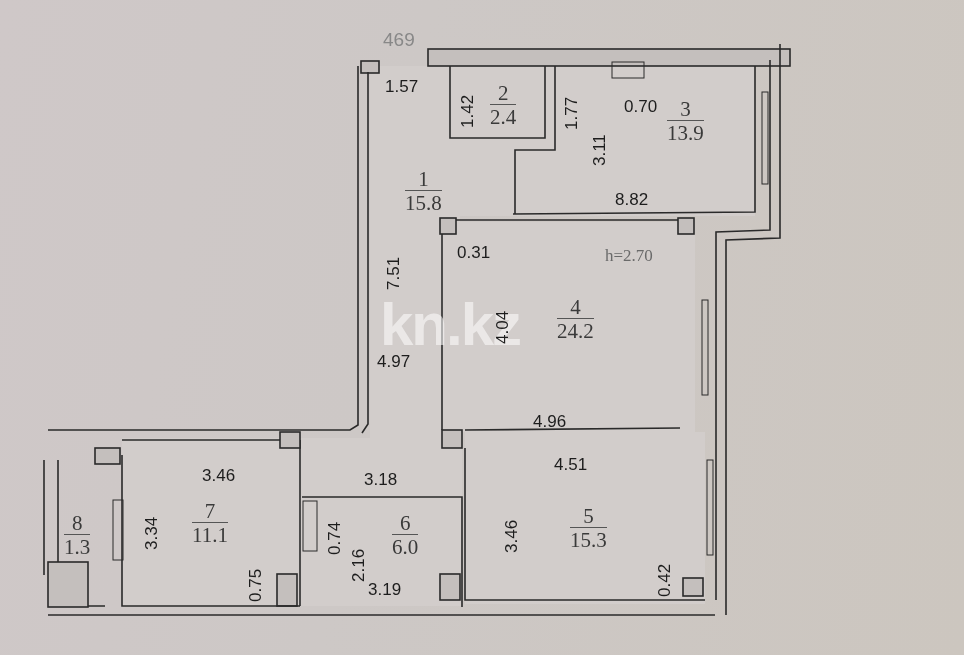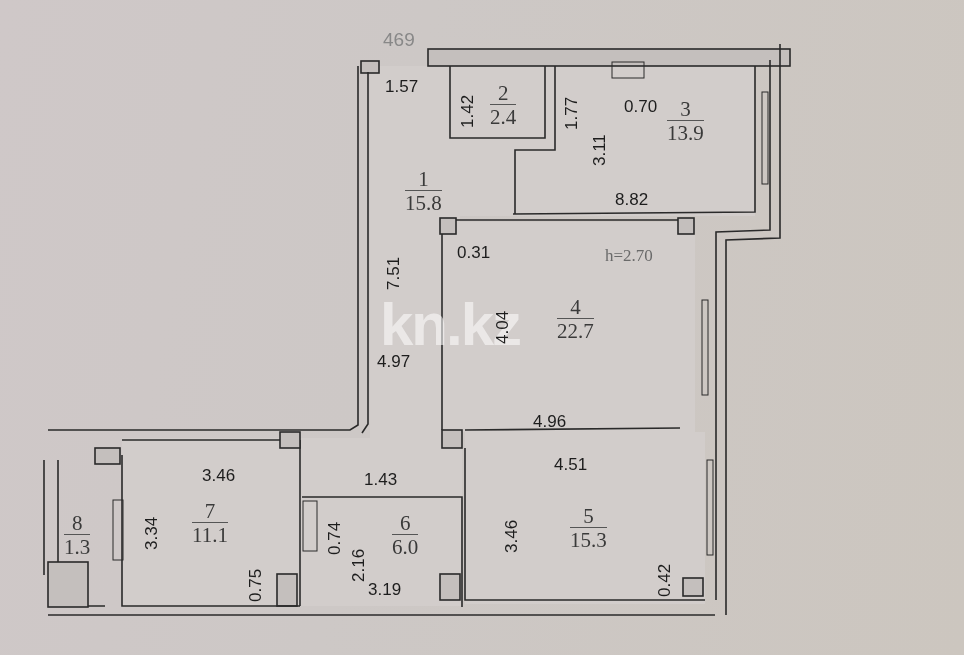--- a/index.html
+++ b/index.html
@@ -91,21 +91,21 @@
 <div class="rn" style="left:490px;top:82px;">
     <span class="num">2</span>
     <span class="area">2.4</span>
   </div>
 <div class="rn" style="left:667px;top:98px;">
     <span class="num">3</span>
     <span class="area">13.9</span>
   </div>
 <div class="rn" style="left:557px;top:296px;">
     <span class="num">4</span>
-    <span class="area">22.7</span>
+    <span class="area">24.2</span>
   </div>
 <div class="rn" style="left:570px;top:505px;">
     <span class="num">5</span>
     <span class="area">15.3</span>
   </div>
 <div class="rn" style="left:392px;top:512px;">
     <span class="num">6</span>
     <span class="area">6.0</span>
   </div>
 <div class="rn" style="left:192px;top:500px;">
@@ -117,21 +117,21 @@
     <span class="area">1.3</span>
   </div>
 
 <div class="t" style="left:385px;top:77px;">1.57</div>
 <div class="t" style="left:624px;top:89px;margin-top:8px;">0.70</div>
 <div class="t" style="left:615px;top:190px;">8.82</div>
 <div class="t" style="left:457px;top:243px;">0.31</div>
 <div class="t" style="left:377px;top:352px;">4.97</div>
 <div class="t" style="left:533px;top:412px;">4.96</div>
 <div class="t" style="left:202px;top:466px;">3.46</div>
-<div class="t" style="left:364px;top:470px;">1.43</div>
+<div class="t" style="left:364px;top:470px;">3.18</div>
 <div class="t" style="left:554px;top:455px;">4.51</div>
 <div class="t" style="left:368px;top:580px;">3.19</div>
 
 <div class="t rot v" style="left:458px;top:128px;">1.42</div>
 <div class="t rot v" style="left:562px;top:130px;">1.77</div>
 <div class="t rot v" style="left:590px;top:166px;">3.11</div>
 <div class="t rot v" style="left:384px;top:290px;">7.51</div>
 <div class="t rot v" style="left:493px;top:344px;">4.04</div>
 <div class="t rot v" style="left:142px;top:550px;">3.34</div>
 <div class="t rot v" style="left:246px;top:602px;">0.75</div>

